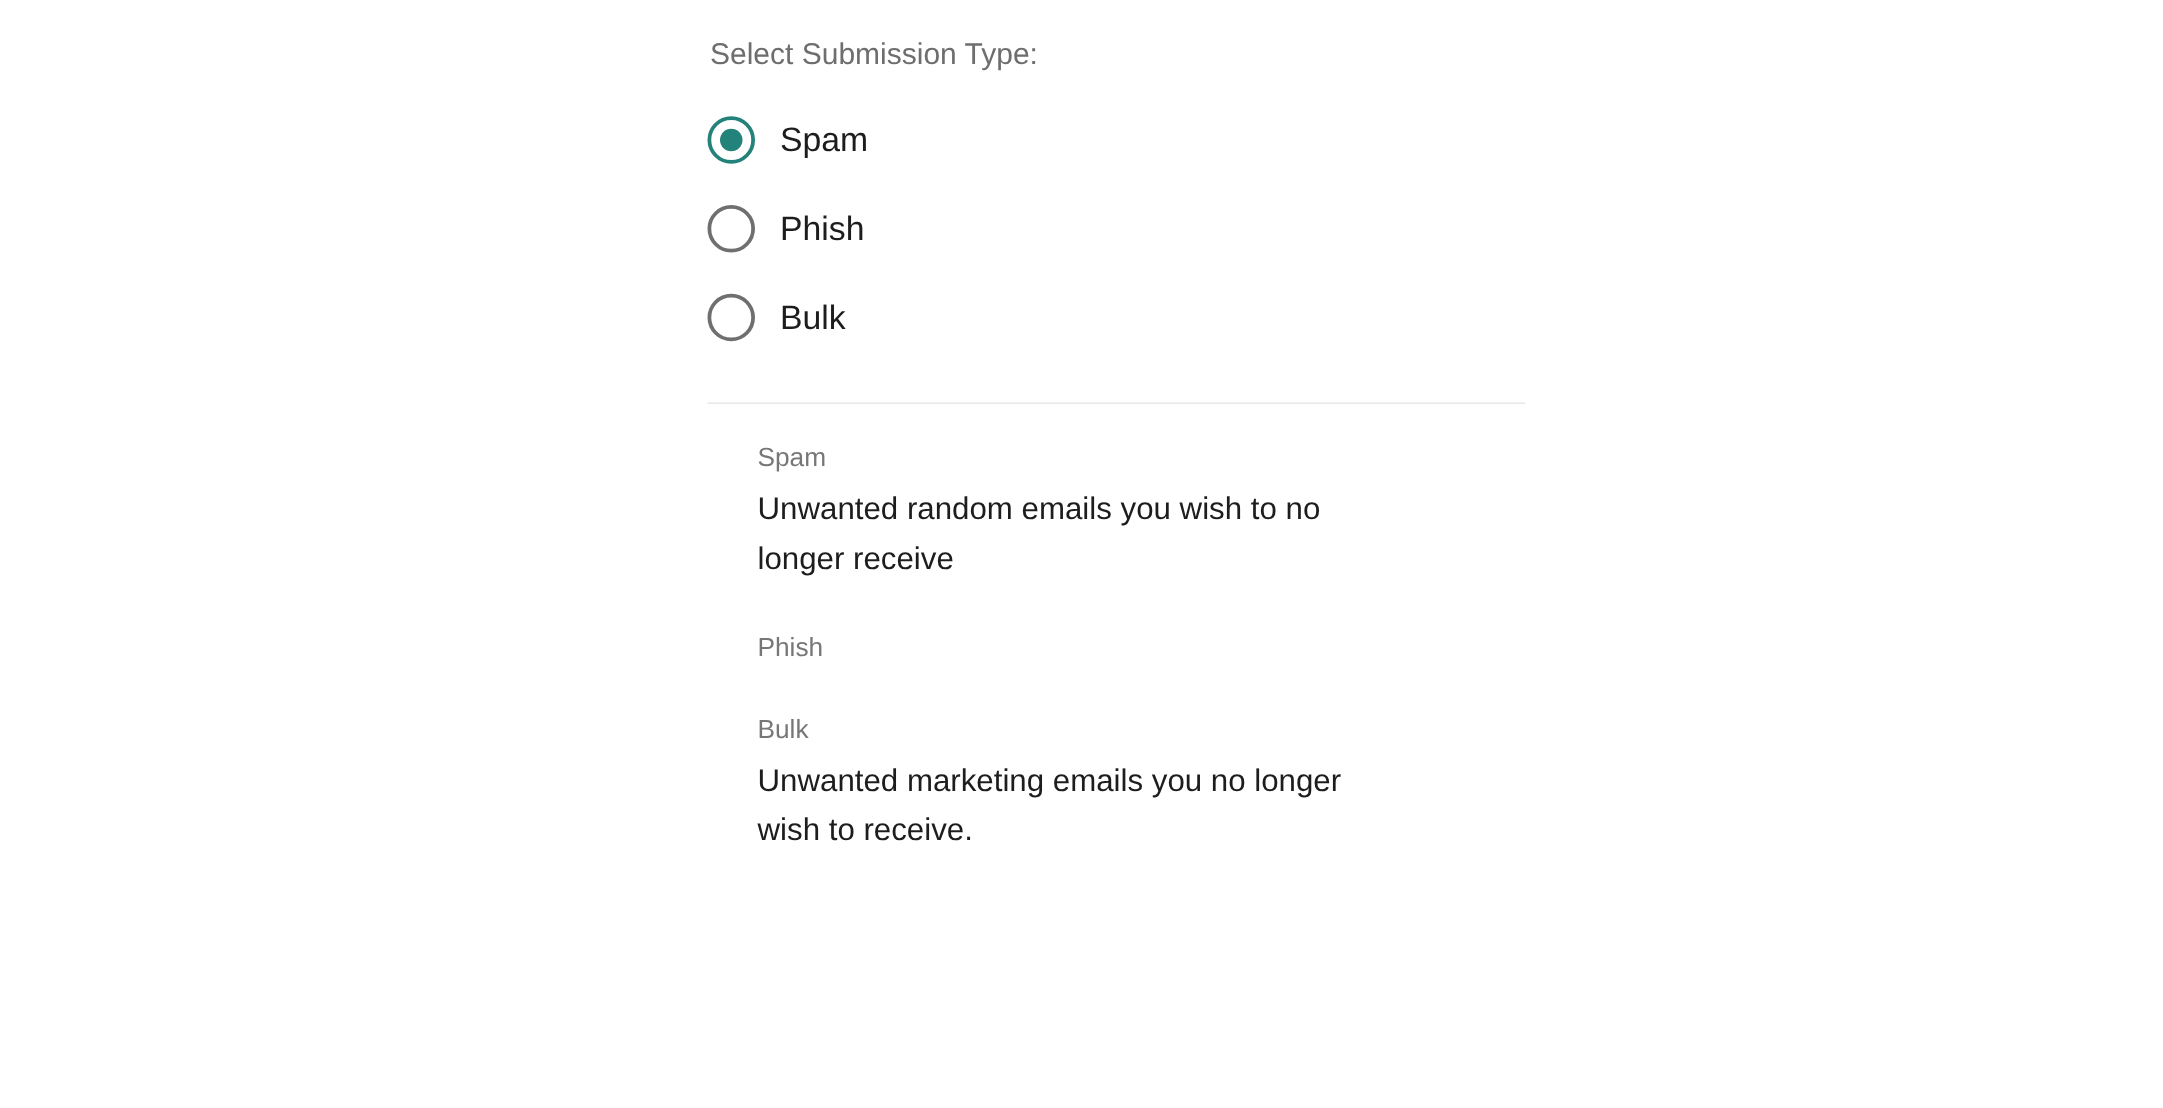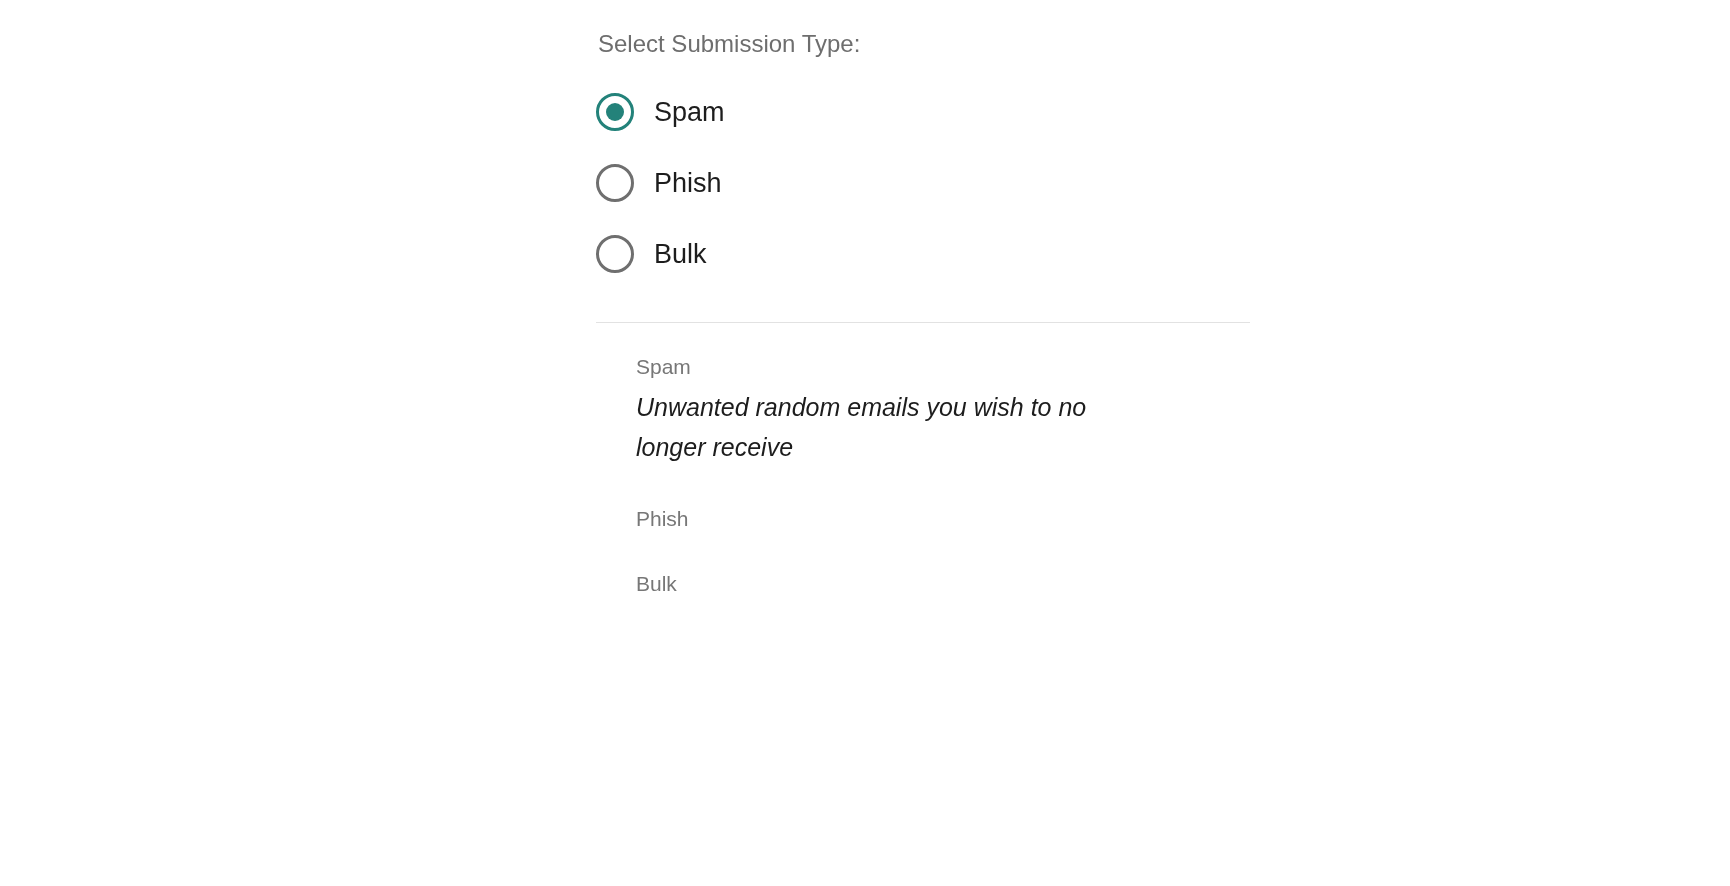--- a/index.html
+++ b/index.html
@@ -15,21 +15,21 @@
     -webkit-font-smoothing: antialiased;
   }
   .page {
     position: relative;
     width: 1730px;
     height: 886px;
     background: #ffffff;
   }
   .panel {
     position: absolute;
-    left: 596px;
+    left: 566px;
     top: 0;
     width: 660px;
   }
   .form-label {
     font-size: 24px;
     color: #6e6e6e;
     line-height: 1.2;
     padding-top: 30px;
     padding-left: 2px;
   }
@@ -89,21 +89,20 @@
     font-size: 21px;
     color: #777777;
     line-height: 1.3;
     margin-bottom: 8px;
   }
   .def-desc {
     font-size: 25px;
     color: #1d1d1d;
     line-height: 1.58;
     max-width: 520px;
-    font-style: italic;
   }
 </style>
 </head>
 <body>
 
 <div class="page">
   <div class="panel">
 
     <div class="form-label">Select Submission Type:</div>
 
@@ -140,18 +139,19 @@
         <div class="def-term">Spam</div>
         <div class="def-desc">Unwanted random emails you wish to no longer receive</div>
       </div>
 
       <div class="def-block">
         <div class="def-term">Phish</div>
       </div>
 
       <div class="def-block">
         <div class="def-term">Bulk</div>
+        <div class="def-desc">Unwanted marketing emails you no longer wish to receive.</div>
       </div>
 
     </div>
 
   </div>
 </div>
 
 </body></html>

